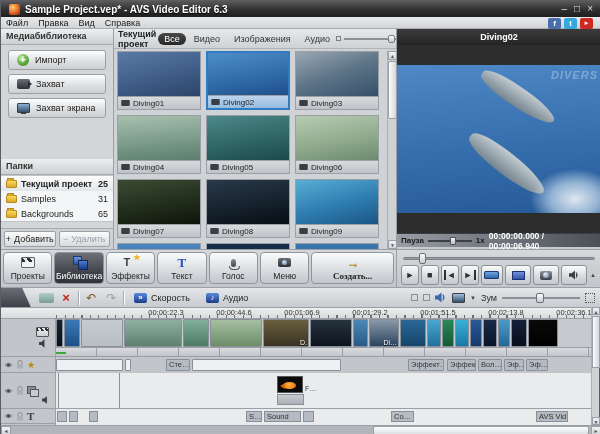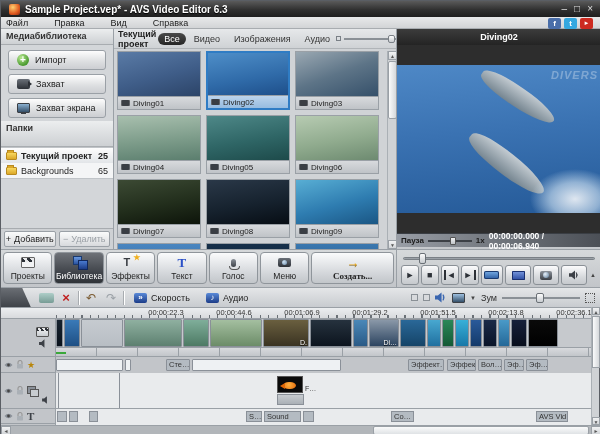--- a/index.html
+++ b/index.html
@@ -15,21 +15,21 @@
     display:flex; align-items:center; padding:0 8px; color:#fff; }
   .app-icon { width:11px; height:11px; border-radius:2px; margin-right:5px;
     background:radial-gradient(circle at 35% 30%,#ffd070,#e05a20 60%,#8a2a10); }
   .title-text { font-weight:bold; font-size:10px; text-shadow:0 1px 1px #000; }
   .win-controls { margin-left:auto; display:flex; gap:7px; }
   .win-controls span { font-size:10px; line-height:10px; color:#ddd; cursor:default; }
 
   
   .menubar { position:absolute; left:0; top:16px; width:600px; height:12px;
     background:linear-gradient(#e8e9ea,#d2d4d6); border-bottom:1px solid #a8acb0;
-    display:flex; align-items:center; padding:0 5px; gap:26px; }
+    display:flex; align-items:center; padding:0 5px; gap:10px; }
   .menubar .mi { font-size:9px; color:#222; }
   .social { position:absolute; right:6px; top:17px; display:flex; gap:3px; }
   .soc { width:13px; height:11px; border-radius:2px; color:#fff; font-size:8px;
     font-weight:bold; text-align:center; line-height:11px; }
   .soc.fb { background:#4a6ea9; } .soc.tw { background:#35a8e0; }
   .soc.yt { background:#cc2a20; font-size:6px; }
 
   
   .left-panel { position:absolute; left:0; top:28px; width:113px; height:220px;
     background:#d3d6d9; border-right:1px solid #9aa0a6; display:flex; flex-direction:column; }
@@ -44,21 +44,21 @@
     background:radial-gradient(circle at 35% 30%,#b8e890,#4a9a30 70%);
     color:#fff; font-weight:bold; font-size:10px; line-height:12px; text-align:center; }
   .ic-capture { width:13px; height:10px; border-radius:2px;
     background:linear-gradient(#6a7078,#2c3036); position:relative; }
   .ic-capture::before { content:""; position:absolute; right:-2px; top:2px;
     border-left:4px solid #2c3036; border-top:3px solid transparent; border-bottom:3px solid transparent; }
   .ic-screen { width:13px; height:10px; border:1px solid #3a3e44; border-radius:1px;
     background:linear-gradient(#8ab0d0,#35506a); position:relative; }
   .ic-screen::after { content:""; position:absolute; left:3px; bottom:-2px; width:5px;
     height:2px; background:#3a3e44; }
-  .folders-header { height:26px; }
+  .folders-header { height:16px;margin-top:38px; }
   .folder-list { background:#f4f5f6; border-top:1px solid #c0c4c8;
     border-bottom:1px solid #c0c4c8; }
   .folder-row { height:15px; display:flex; align-items:center; gap:4px;
     padding:0 5px; font-size:9px; }
   .folder-row.sel { font-weight:bold; background:linear-gradient(#fdfdfd,#e2e5e8); }
   .ic-folder { width:11px; height:8px; background:linear-gradient(#f8d860,#dca828);
     border:1px solid #b88a20; border-radius:1px; position:relative; flex:0 0 auto; }
   .ic-folder::before { content:""; position:absolute; left:0; top:-3px; width:5px;
     height:2px; background:#dca828; border:1px solid #b88a20; border-bottom:none; }
   .folder-name { flex:1; overflow:hidden; white-space:nowrap; }
@@ -352,20 +352,25 @@
     </div>
     <div class="panel-header folders-header">Папки</div>
     <div class="folder-list">
 
         <div class="folder-row sel">
           <span class="ic-folder"></span>
           <span class="folder-name">Текущий проект</span>
           <span class="folder-count">25</span>
         </div>
 
+        <div class="folder-row">
+          <span class="ic-folder"></span>
+          <span class="folder-name">Samples</span>
+          <span class="folder-count">31</span>
+        </div>
 
         <div class="folder-row">
           <span class="ic-folder"></span>
           <span class="folder-name">Backgrounds</span>
           <span class="folder-count">65</span>
         </div>
       </div>
     <div class="panel-spacer"></div>
     <div class="panel-footer">
       <div class="foot-btn">

